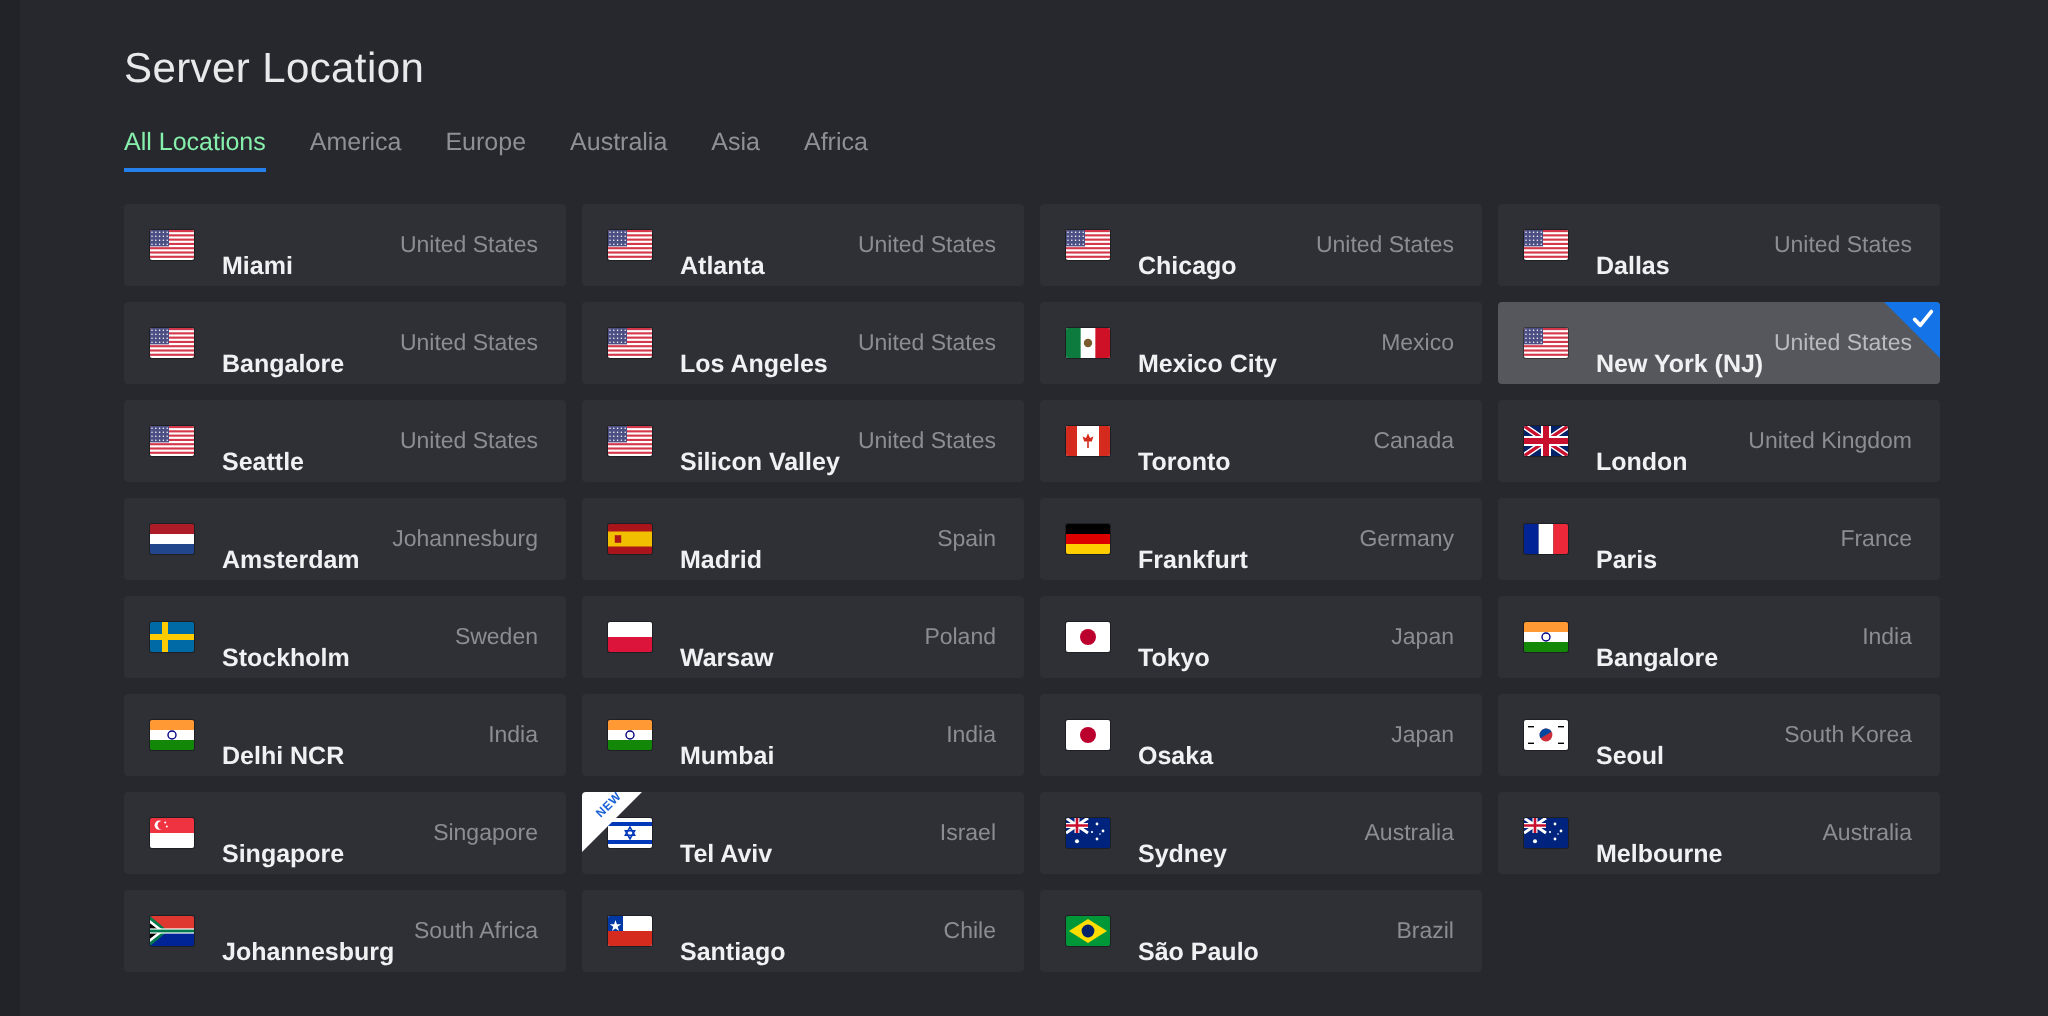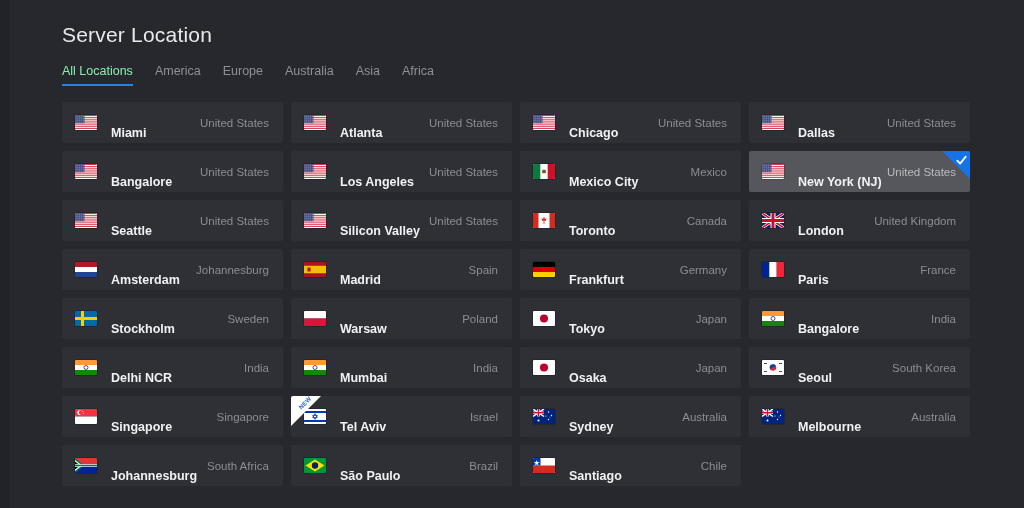--- a/index.html
+++ b/index.html
@@ -640,32 +640,32 @@
             <path d="M0 2l7 5.5L0 13z" fill="#fff"></path>
             <path d="M0 3.6l5 3.9L0 11.4z" fill="#000"></path>
             <rect y="6.2" width="22" height="2.6" fill="#fff"></rect>
             <rect y="6.8" width="22" height="1.4" fill="#007A4D"></rect>
           </svg></span>
         <span class="city">Johannesburg</span>
         <span class="country">South Africa</span>
       </div>
       <div class="card">
         <span class="flag"><svg viewBox="0 0 22 15" preserveAspectRatio="none" width="22" height="15">
+            <rect width="22" height="15" fill="#fff"></rect>
+            <rect y="7.5" width="22" height="7.5" fill="#D52B1E"></rect>
+            <rect width="7.5" height="7.5" fill="#0039A6"></rect>
+            <path d="M3.75 2l.7 2.1h2.2l-1.8 1.3.7 2.1-1.8-1.3-1.8 1.3.7-2.1L.85 4.1h2.2z" fill="#fff"></path>
+          </svg></span>
+        <span class="city">Santiago</span>
+        <span class="country">Chile</span>
+      </div>
+      <div class="card">
+        <span class="flag"><svg viewBox="0 0 22 15" preserveAspectRatio="none" width="22" height="15">
             <rect width="22" height="15" fill="#009739"></rect>
             <path d="M11 1.5L20.5 7.5 11 13.5 1.5 7.5z" fill="#FEDD00"></path>
             <circle cx="11" cy="7.5" r="3.2" fill="#012169"></circle>
           </svg></span>
         <span class="city">São Paulo</span>
         <span class="country">Brazil</span>
-      </div>
-      <div class="card">
-        <span class="flag"><svg viewBox="0 0 22 15" preserveAspectRatio="none" width="22" height="15">
-            <rect width="22" height="15" fill="#fff"></rect>
-            <rect y="7.5" width="22" height="7.5" fill="#D52B1E"></rect>
-            <rect width="7.5" height="7.5" fill="#0039A6"></rect>
-            <path d="M3.75 2l.7 2.1h2.2l-1.8 1.3.7 2.1-1.8-1.3-1.8 1.3.7-2.1L.85 4.1h2.2z" fill="#fff"></path>
-          </svg></span>
-        <span class="city">Santiago</span>
-        <span class="country">Chile</span>
       </div>
     </div>
 
 </div>
 
 </body></html>

